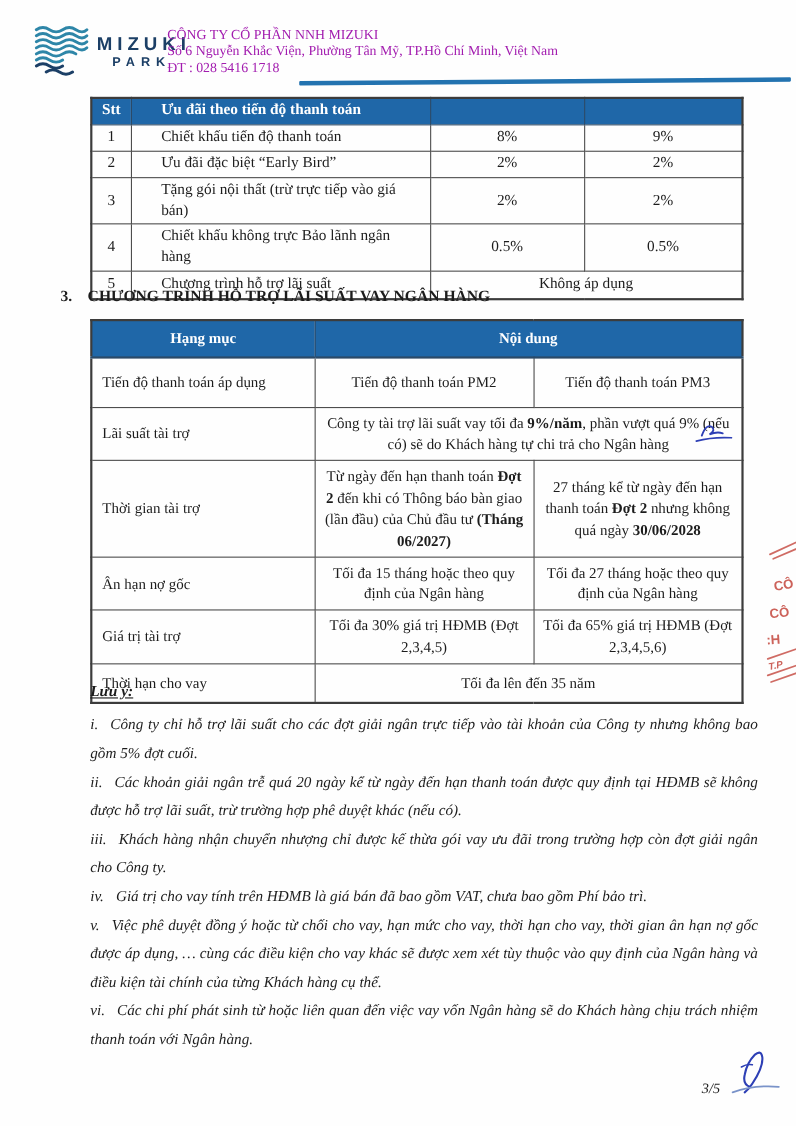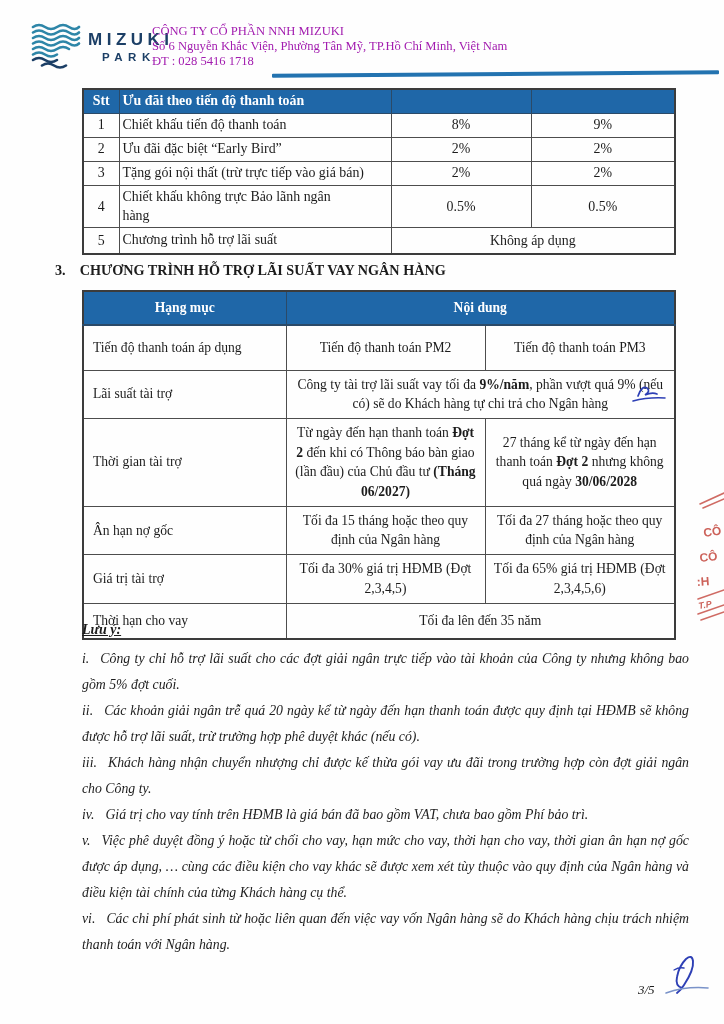--- a/index.html
+++ b/index.html
@@ -30,21 +30,21 @@
   .brand-sub{font-size:11.5px;font-weight:700;letter-spacing:5.5px;line-height:1;margin-top:4px;margin-left:14px;}
   .company{position:absolute;top:24px;left:152px;font-size:12.6px;line-height:15px;color:#a21caf;}
   .rule{position:absolute;top:72px;left:272px;width:447px;height:4px;background:var(--rule-blue);transform:rotate(-0.45deg);border-radius:1px;}
 
   
   table{border-collapse:collapse;table-layout:fixed;}
   td{vertical-align:middle;}
   .t1{position:absolute;top:88px;left:82px;width:592px;font-size:13.9px;border:2px solid var(--border-dark);}
   .t1 td{border:1px solid var(--border-cell);padding:2px 6px;}
   .t1 .thead td{background:var(--table-header-blue);color:#fff;font-weight:700;height:23px;border-color:#2b4a68;}
-  .t1 .lbl{text-align:left;padding-left:3px;white-space:pre-line;line-height:1.35;}
+  .t1 .lbl{text-align:left;padding-left:27px;white-space:pre-line;line-height:1.35;}
   .t1 .center{text-align:center;}
   .t1 tr.r{height:24px;}
   .t1 tr.r5{height:26px;}
 
   .t2{position:absolute;top:290px;left:82px;width:592px;font-size:13.6px;border:2px solid var(--border-dark);}
   .t2 td{border:1px solid var(--border-cell);padding:4px 7px;line-height:1.45;text-align:center;}
   .t2 .thead td{background:var(--table-header-blue);color:#fff;font-weight:700;height:34px;border-bottom:2px solid #222;border-color:#2b4a68;}
   .t2 td.lbl{text-align:left;padding-left:9px;}
   .t2 tr.rA{height:45px;}
   .t2 tr.rB{height:46px;}

